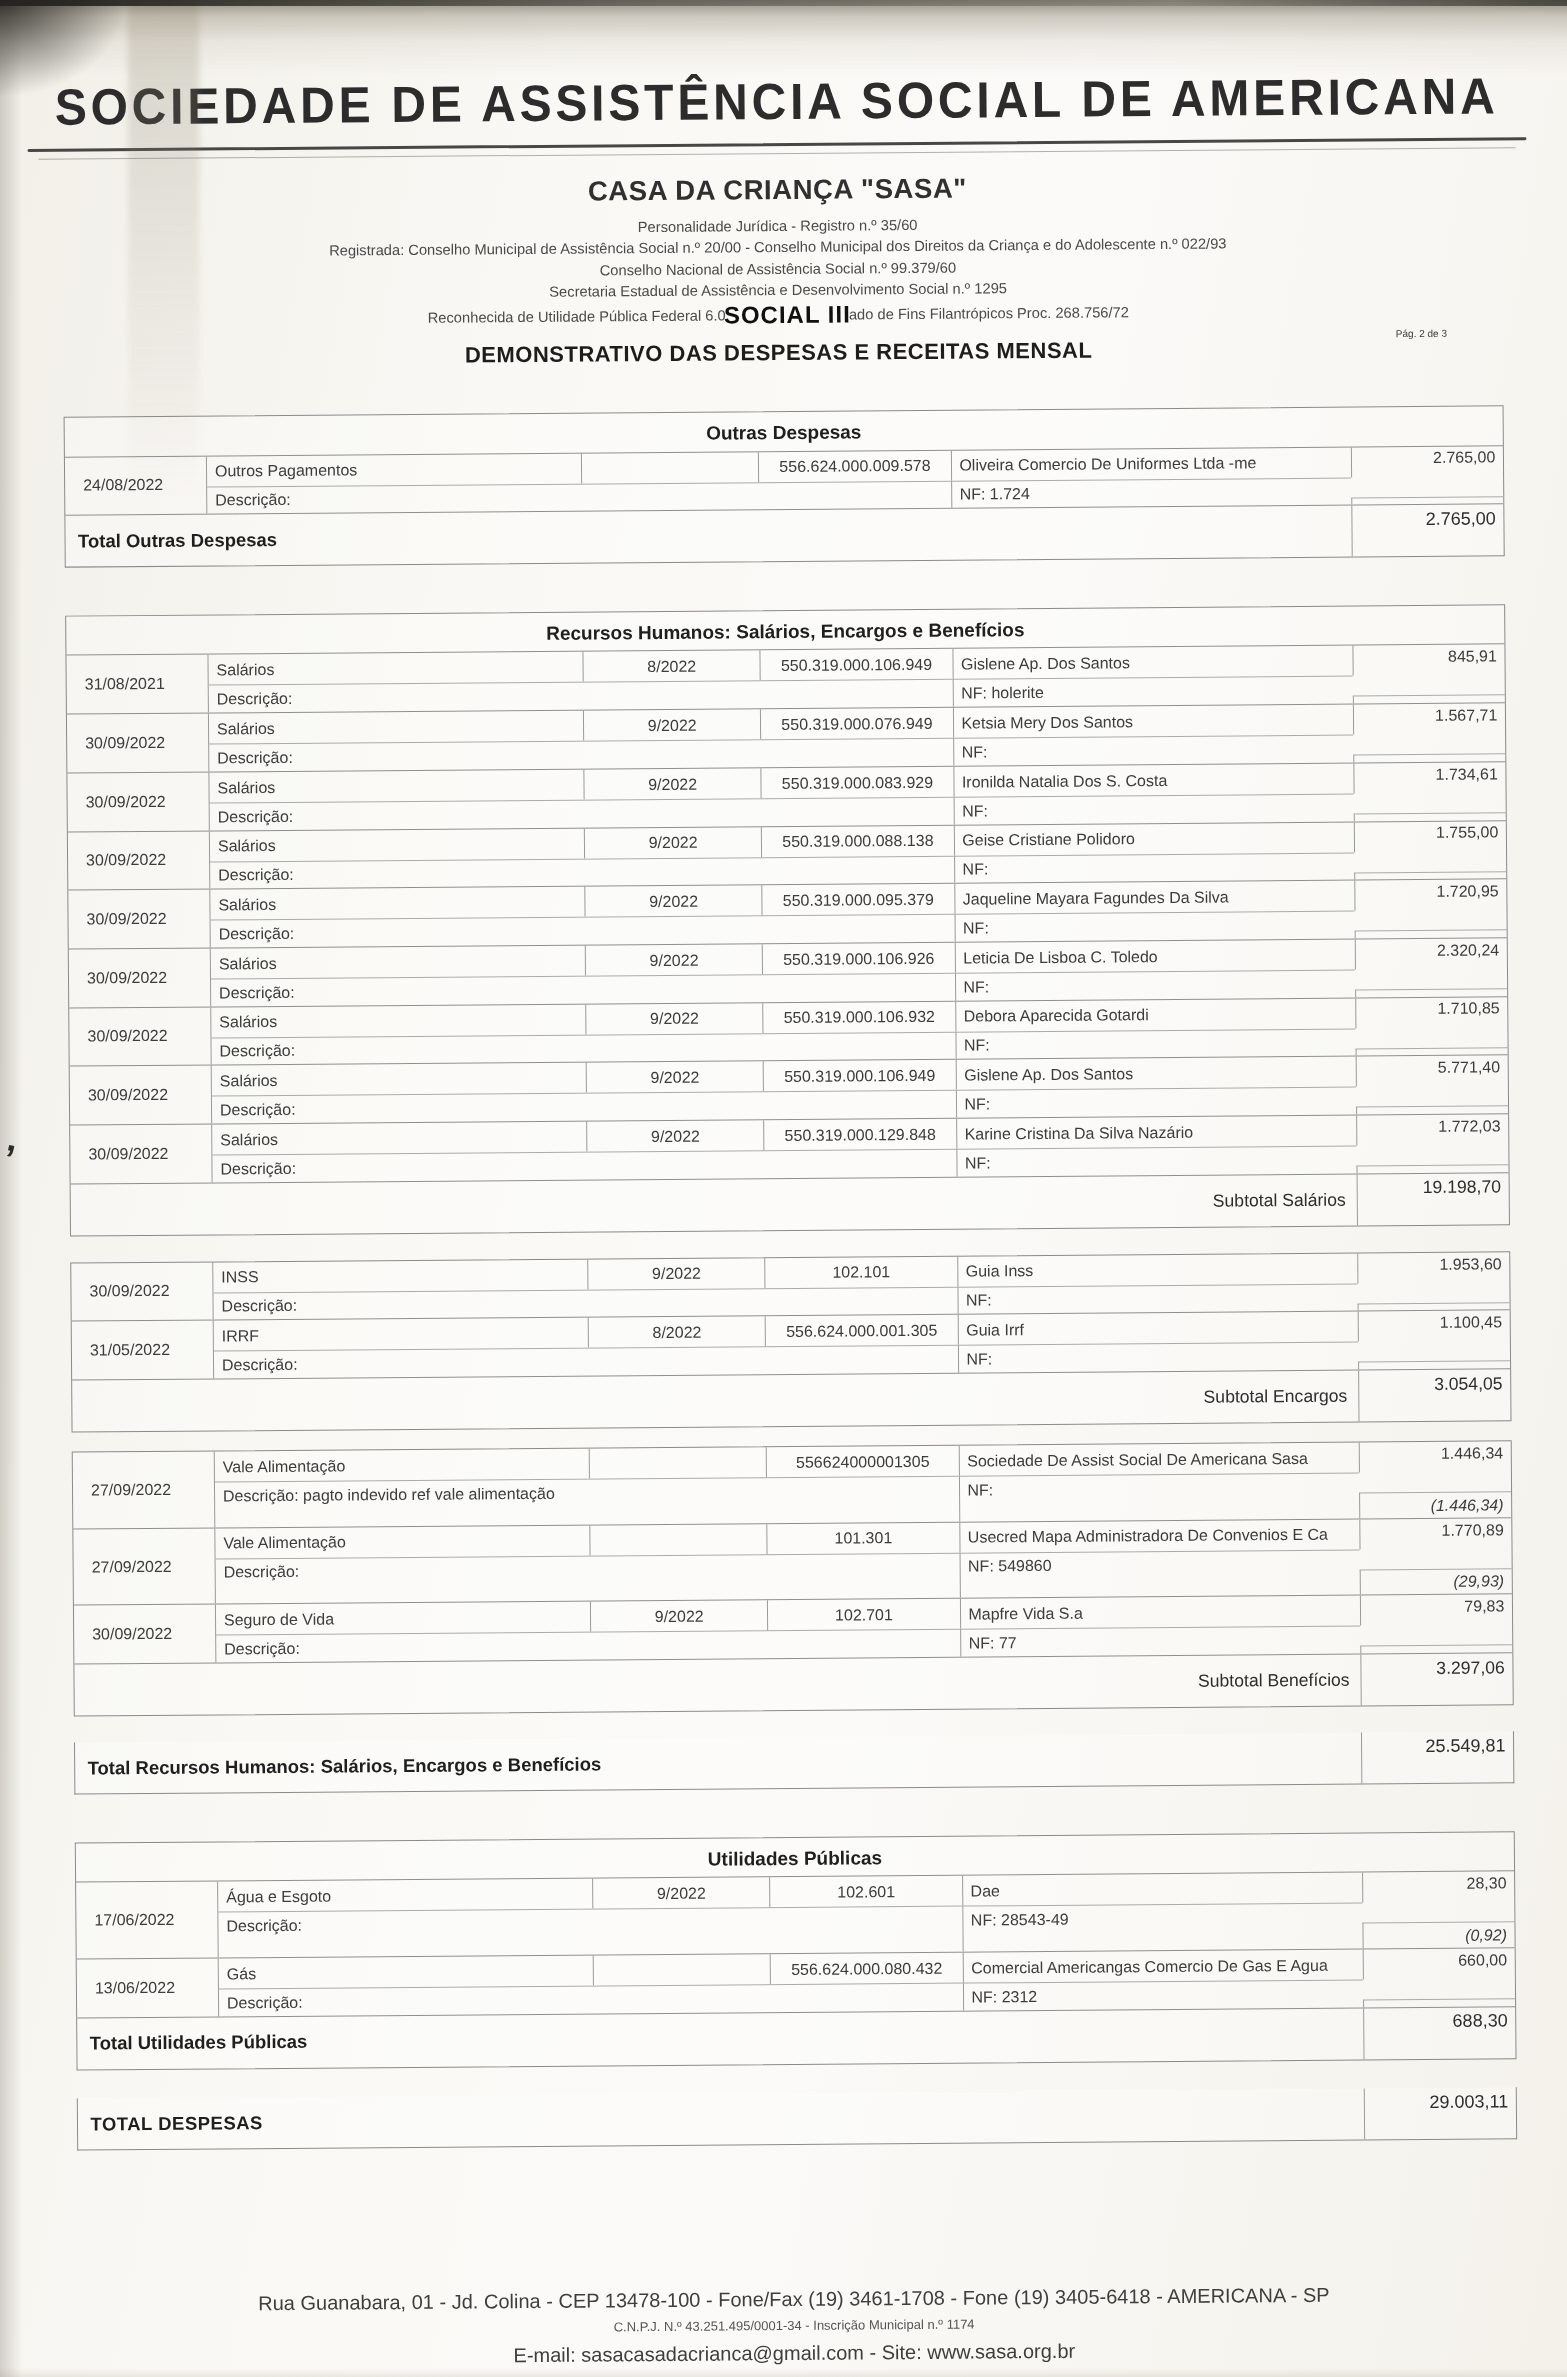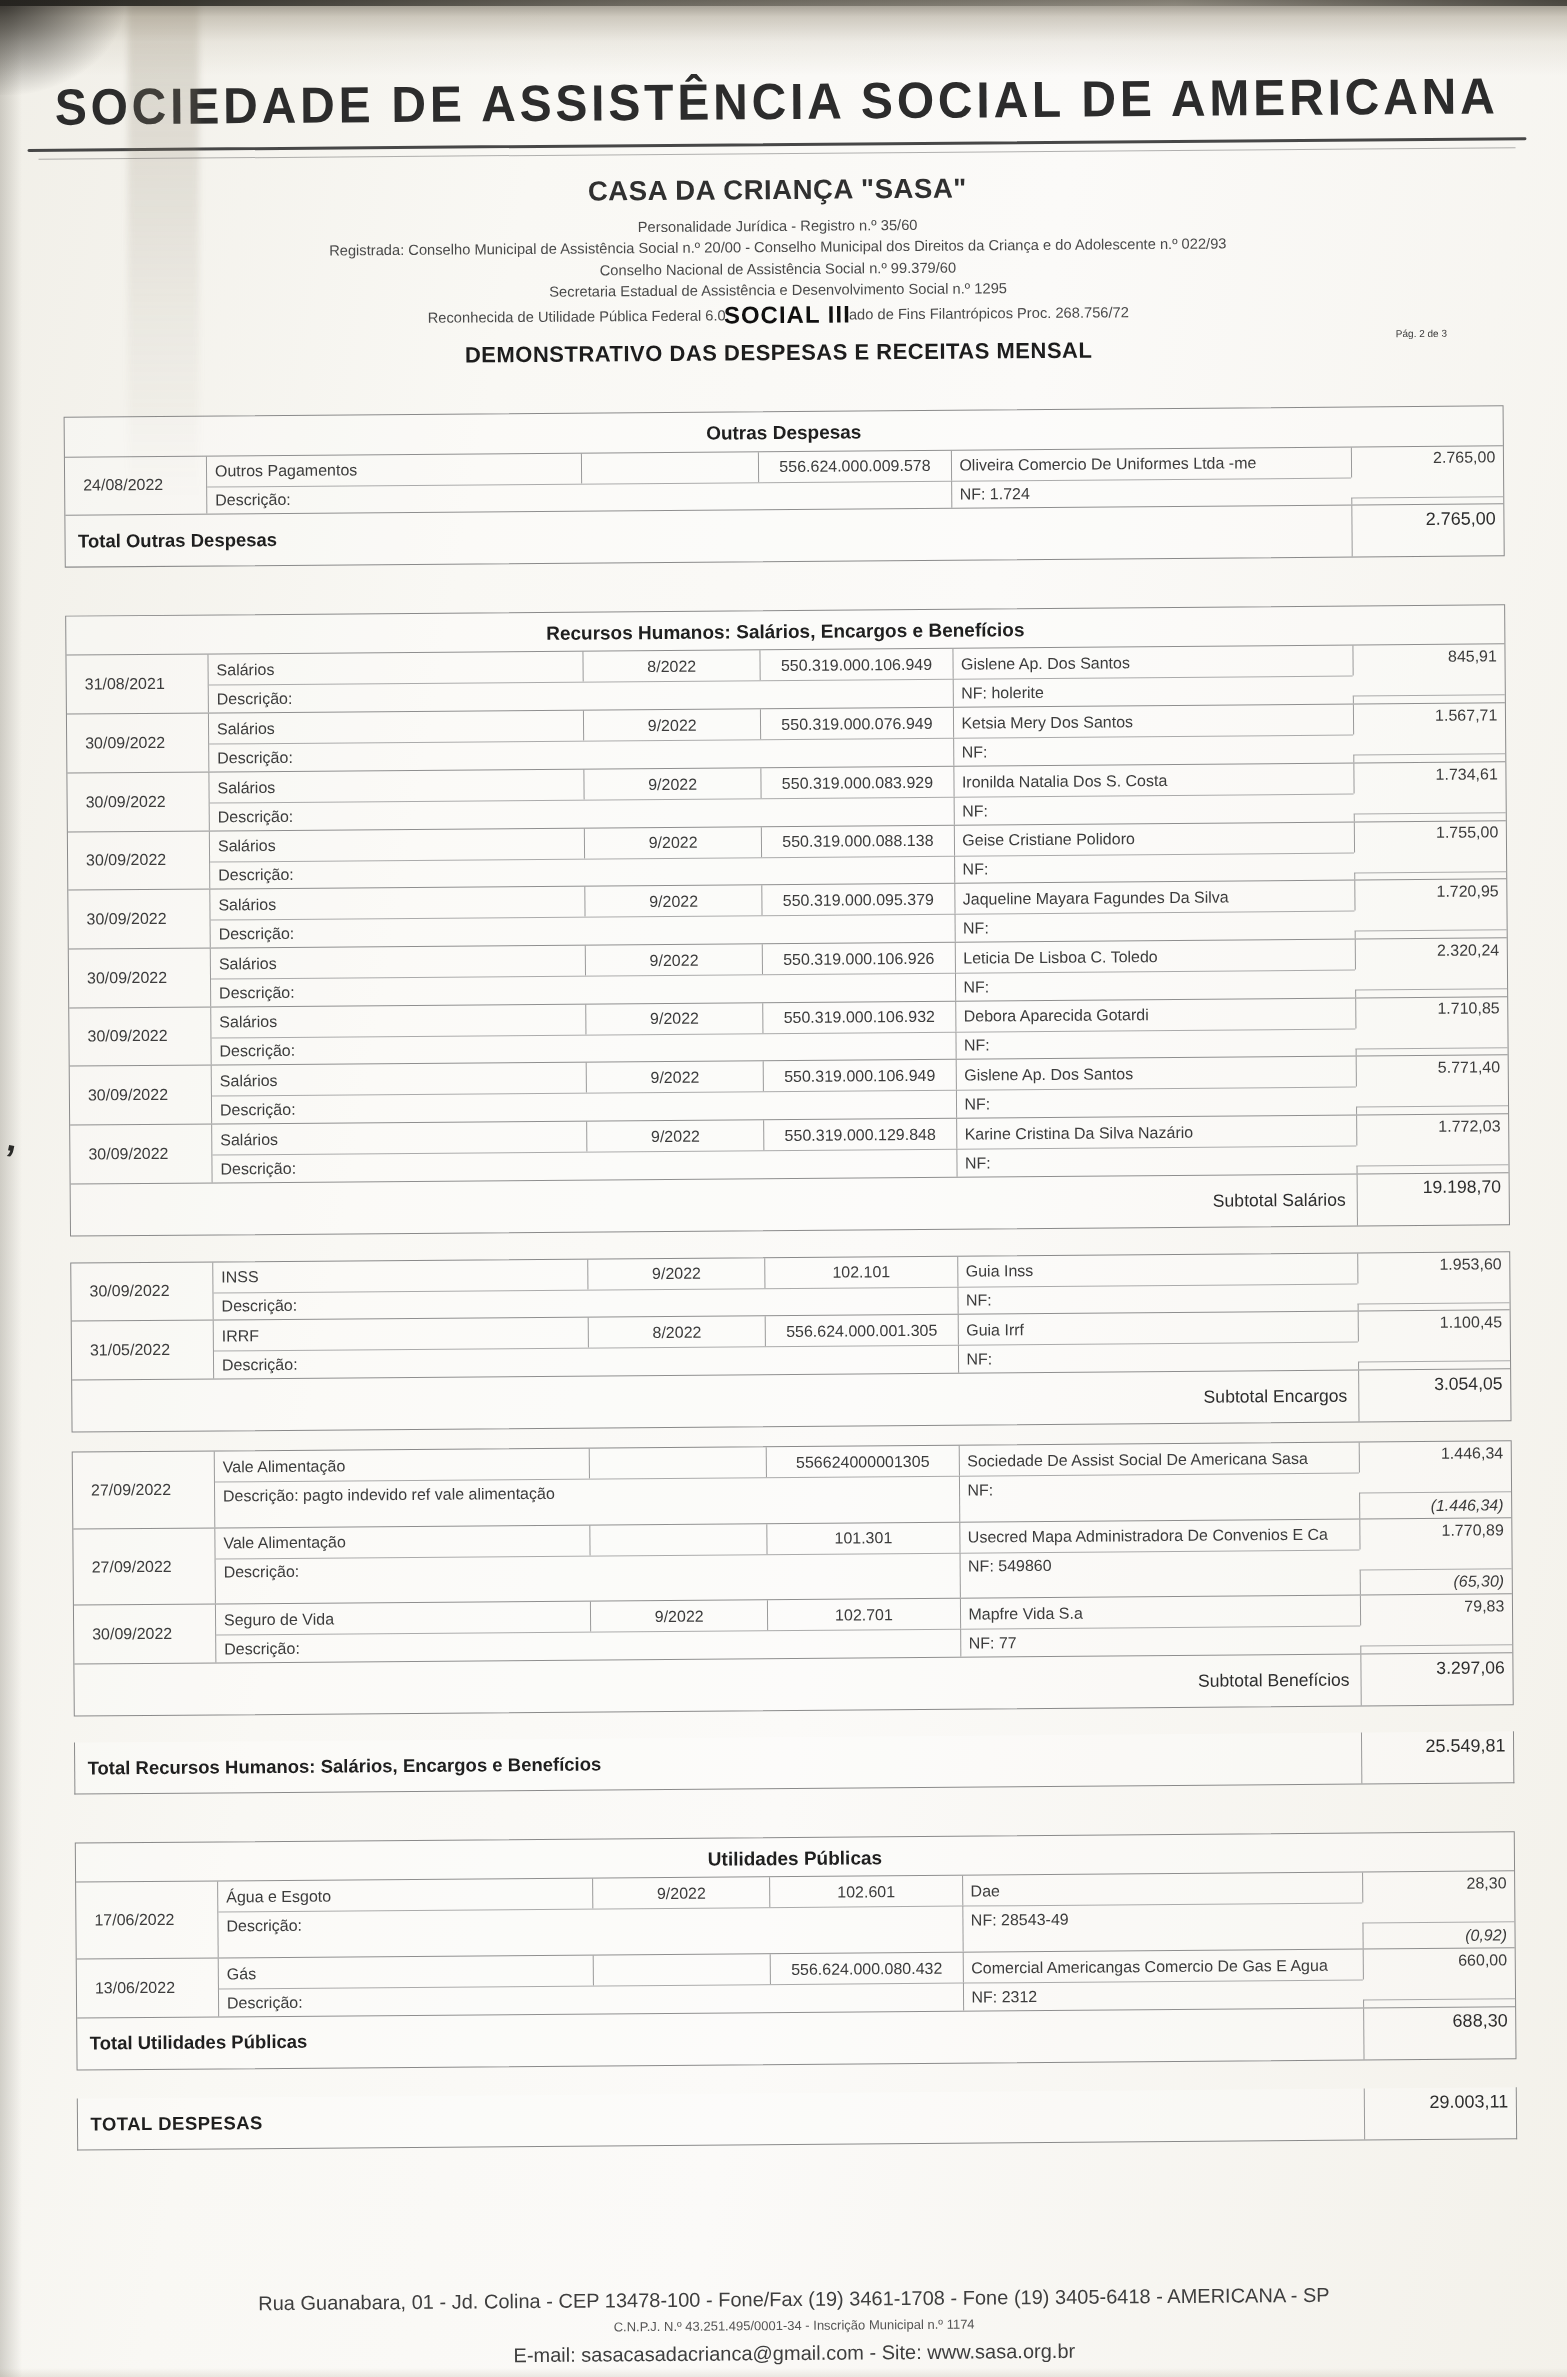--- a/index.html
+++ b/index.html
@@ -272,21 +272,21 @@
       </div>
       <div class="entry">
         <div class="c date">27/09/2022</div>
         <div class="c type">Vale Alimentação</div>
         <div class="c month"></div>
         <div class="c doc">101.301</div>
         <div class="c name">Usecred Mapa Administradora De Convenios E Ca</div>
         <div class="c value">1.770,89</div>
         <div class="c desc">Descrição:</div>
         <div class="c nf">NF: 549860</div>
-        <div class="c neg">(65,30)</div>
+        <div class="c neg">(29,93)</div>
       </div>
       <div class="entry">
         <div class="c date">30/09/2022</div>
         <div class="c type">Seguro de Vida</div>
         <div class="c month">9/2022</div>
         <div class="c doc">102.701</div>
         <div class="c name">Mapfre Vida S.a</div>
         <div class="c value">79,83</div>
         <div class="c desc">Descrição:</div>
         <div class="c nf">NF: 77</div>

